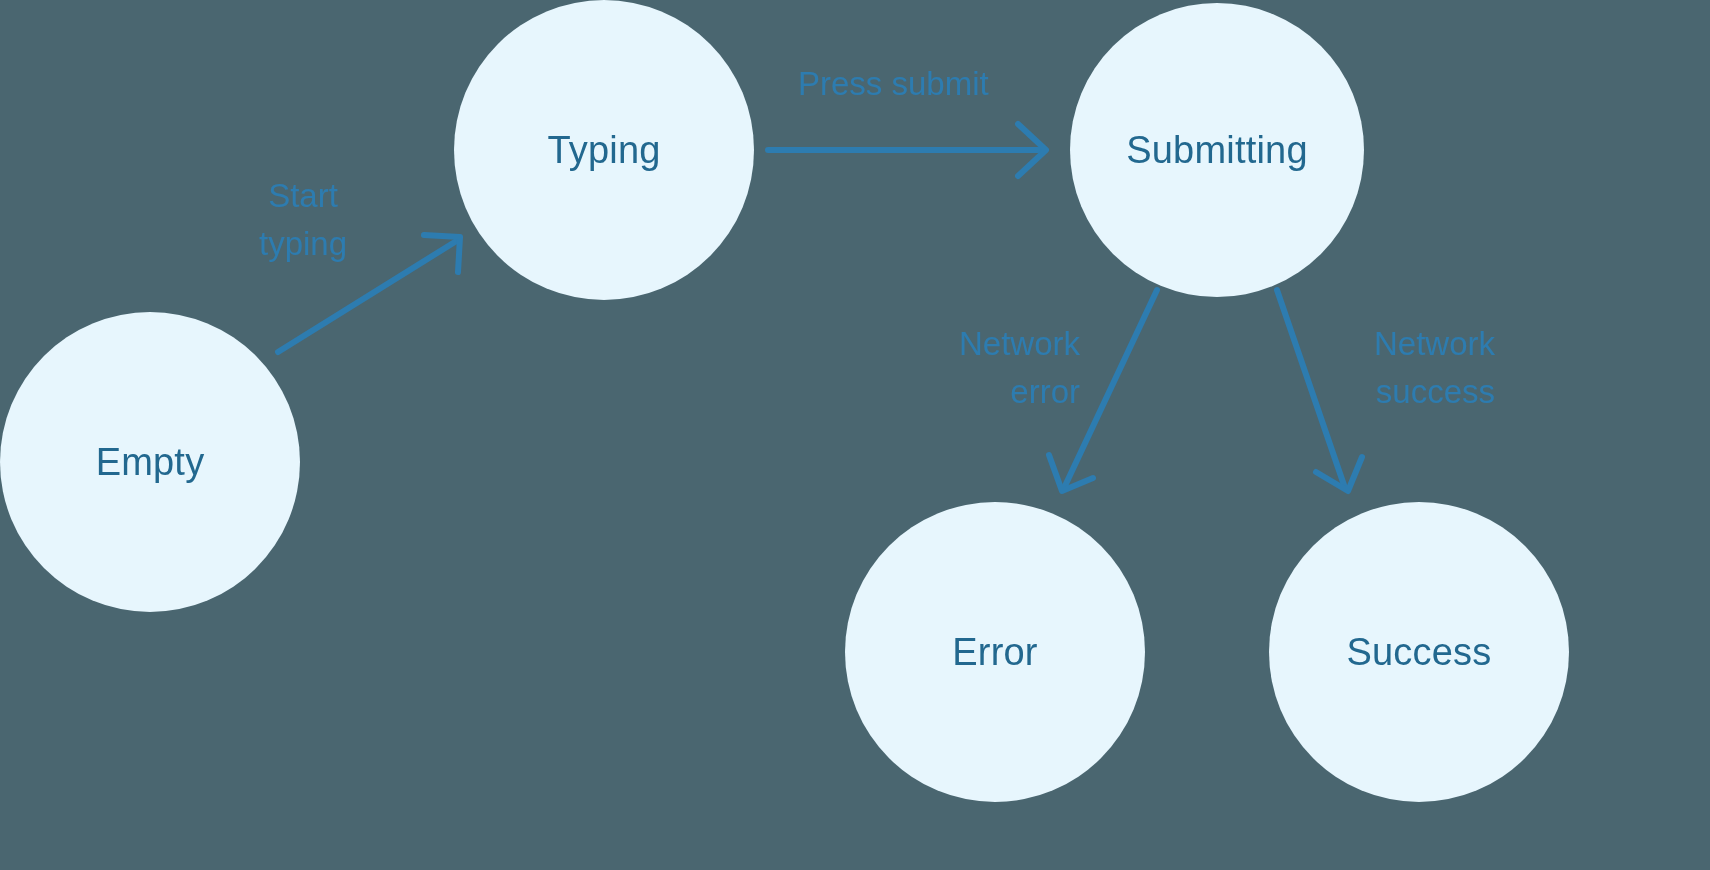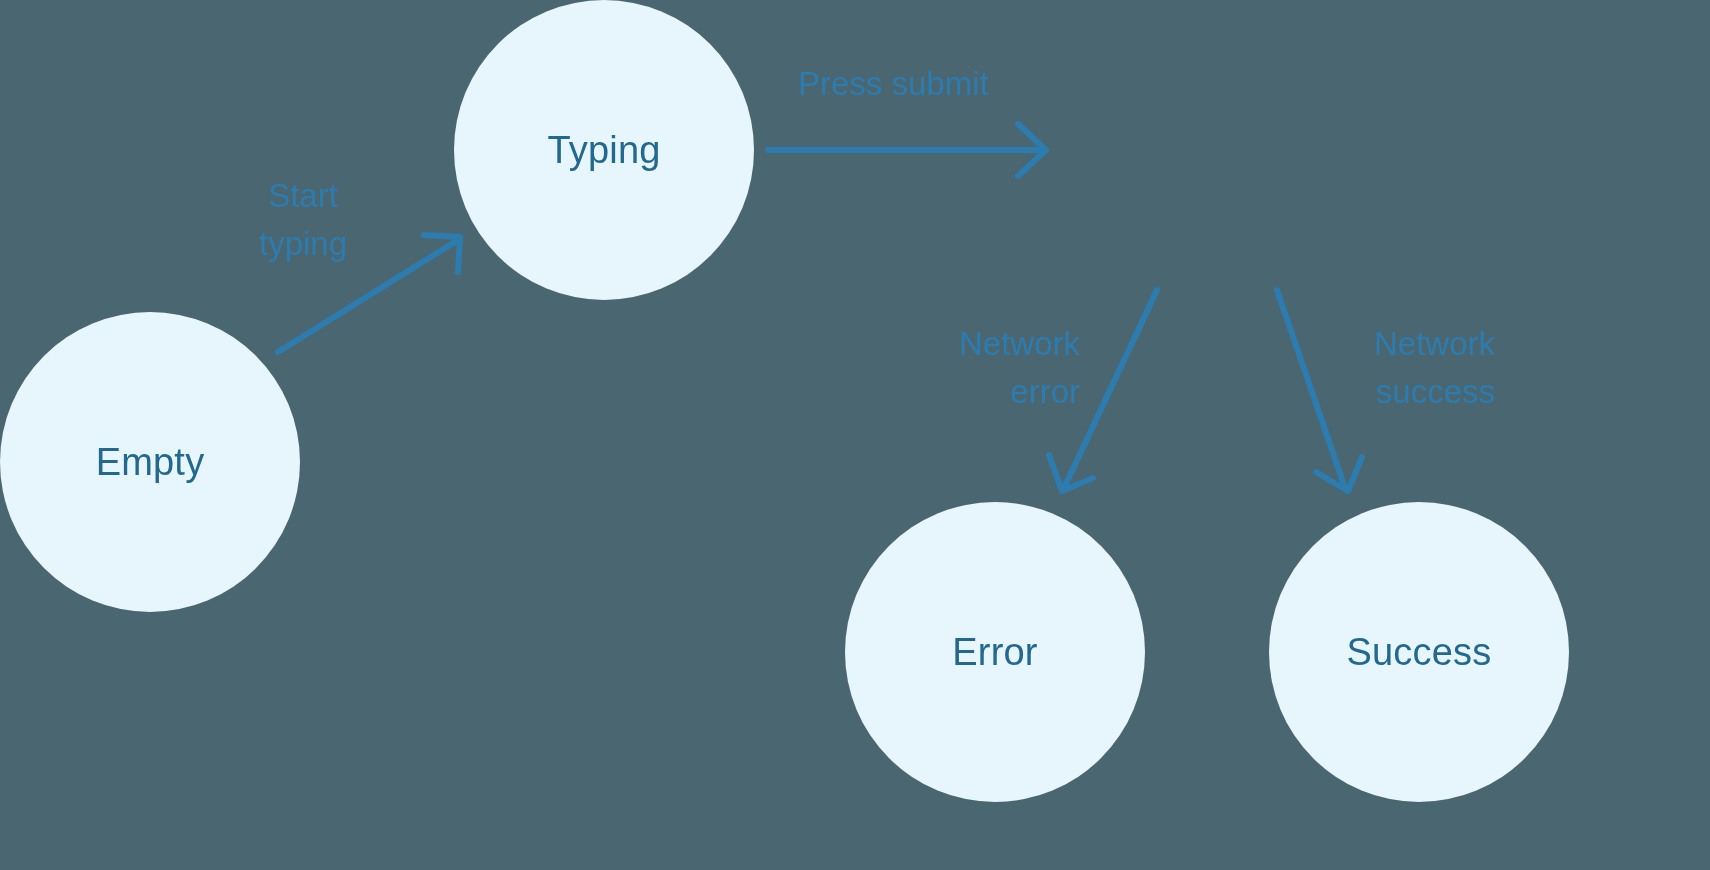--- a/index.html
+++ b/index.html
@@ -84,20 +84,23 @@
   </svg>
 
   <div class="node" style="left:0px; top:312px; width:300px; height:300px;text-align:center;">
     <span class="node-label">Empty</span>
   </div>
 
   <div class="node" style="left:454px; top:0px; width:300px; height:300px;">
     <span class="node-label">Typing</span>
   </div>
 
+  <div class="node" style="left:1070px; top:3px; width:294px; height:294px;">
+    <span class="node-label">Submitting</span>
+  </div>
 
   <div class="node" style="left:845px; top:502px; width:300px; height:300px;">
     <span class="node-label">Error</span>
   </div>
 
   <div class="node" style="left:1269px; top:502px; width:300px; height:300px;">
     <span class="node-label">Success</span>
   </div>
 
   <div class="edge-label lbl-press-submit">Press submit</div>

